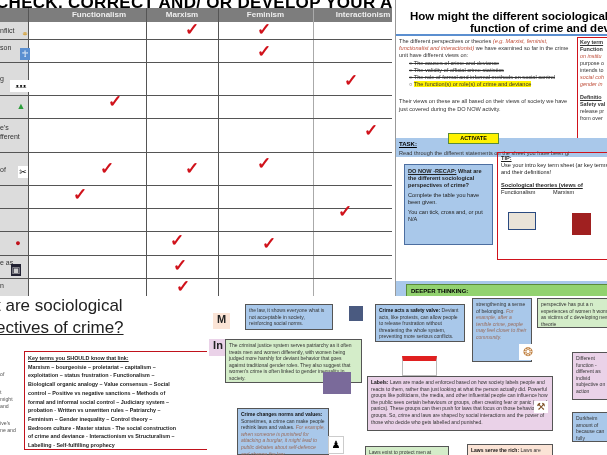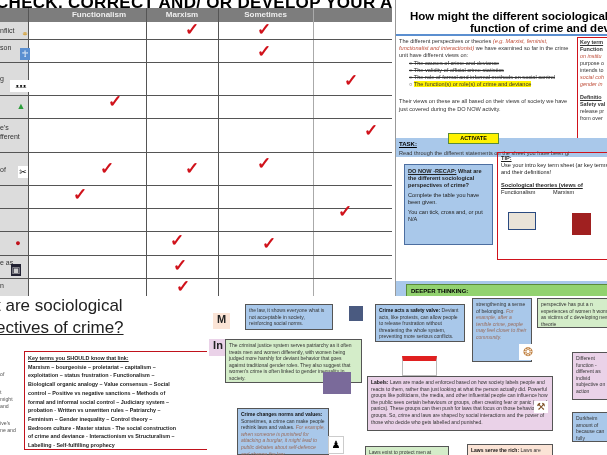--- a/index.html
+++ b/index.html
@@ -59,21 +59,22 @@
 .pic{position:absolute;background:#6a7fa0}
 </style>
 </head>
 <body>
 
 <div class="panel" id="p1">
   <div class="title">CHECK, CORRECT AND/ OR DEVELOP YOUR ANSWERS</div>
   <div class="head">
     <div class="hcell" style="left:28px;width:142px">Functionalism</div>
     <div class="hcell" style="left:146px;width:72px">Marxism</div>
-    <div class="hcell" style="left:218px;width:95px">Sometimes</div>
+    <div class="hcell" style="left:218px;width:95px">Feminism</div>
+    <div class="hcell" style="left:313px;width:100px">Interactionism</div>
   </div>
   <div class="labcol"></div>
   <div class="vl" style="left:28px"></div>
   <div class="vl" style="left:146px"></div>
   <div class="vl" style="left:218px"></div>
   <div class="vl light" style="left:313px"></div>
   <div class="hl" style="top:39px"></div>
   <div class="hl" style="top:62px"></div>
   <div class="hl" style="top:95px"></div>
   <div class="hl" style="top:118px"></div>

